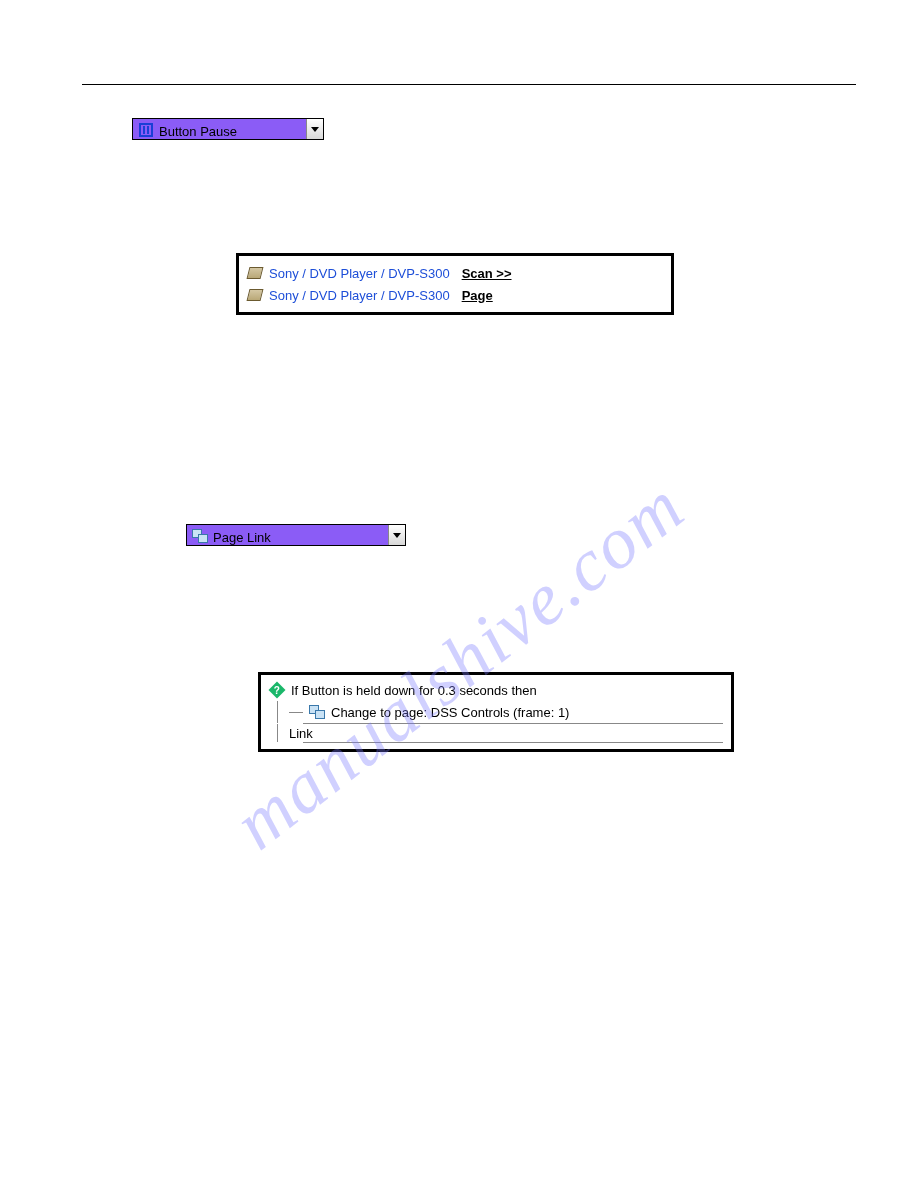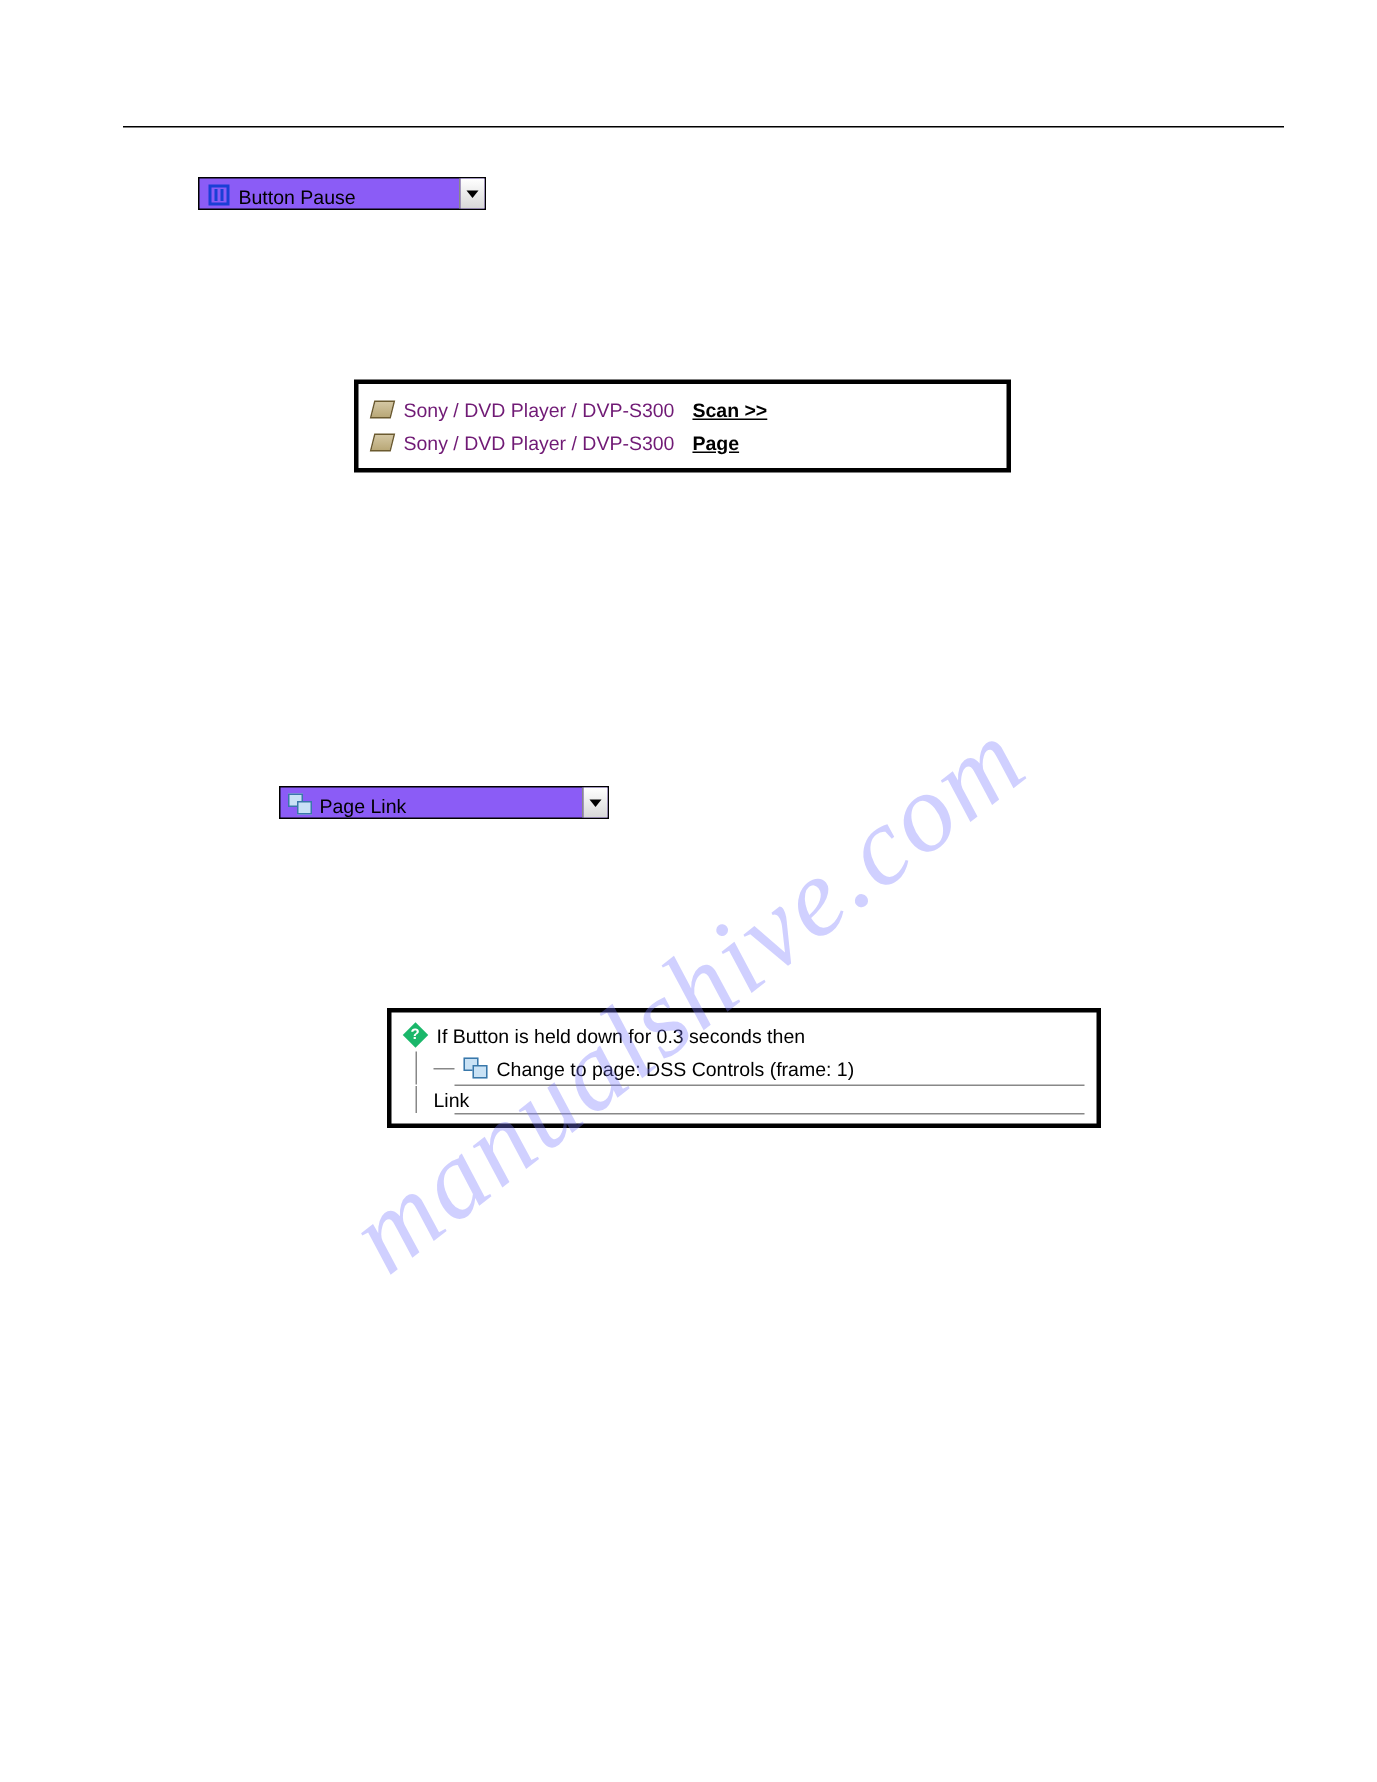--- a/index.html
+++ b/index.html
@@ -78,21 +78,21 @@
   }
   .action-row .row-icon {
     width: 16px;
     height: 16px;
     display: flex;
     align-items: center;
     justify-content: center;
     flex-shrink: 0;
   }
   .action-row .row-text { white-space: nowrap; }
-  .action-row .grey { color: #701a75; }
+  .action-row .grey { color: #1d4ed8; }
   .action-row .bold { font-weight: bold; color: #000; margin-left: 6px; text-decoration: underline; }
 
   
   .tree-box {
     position: absolute;
     border: 3px solid #000;
     background: #fff;
     padding: 4px 8px 6px 8px;
     font-size: 13px;
   }

